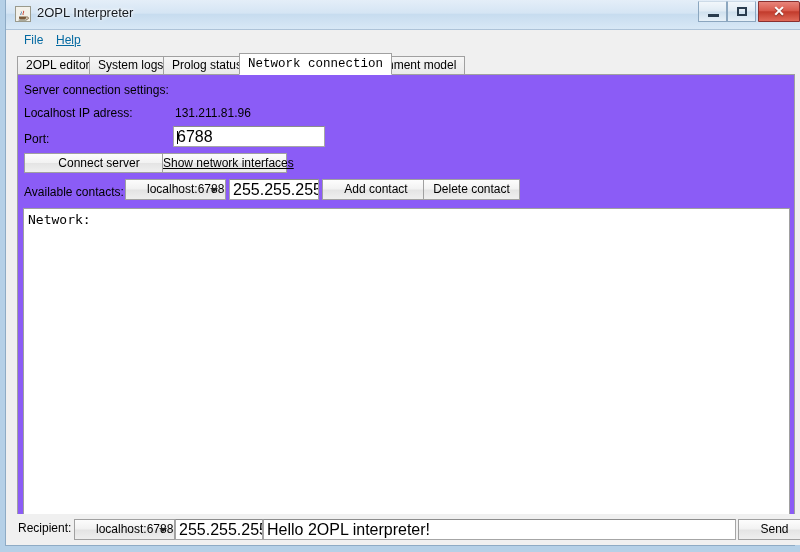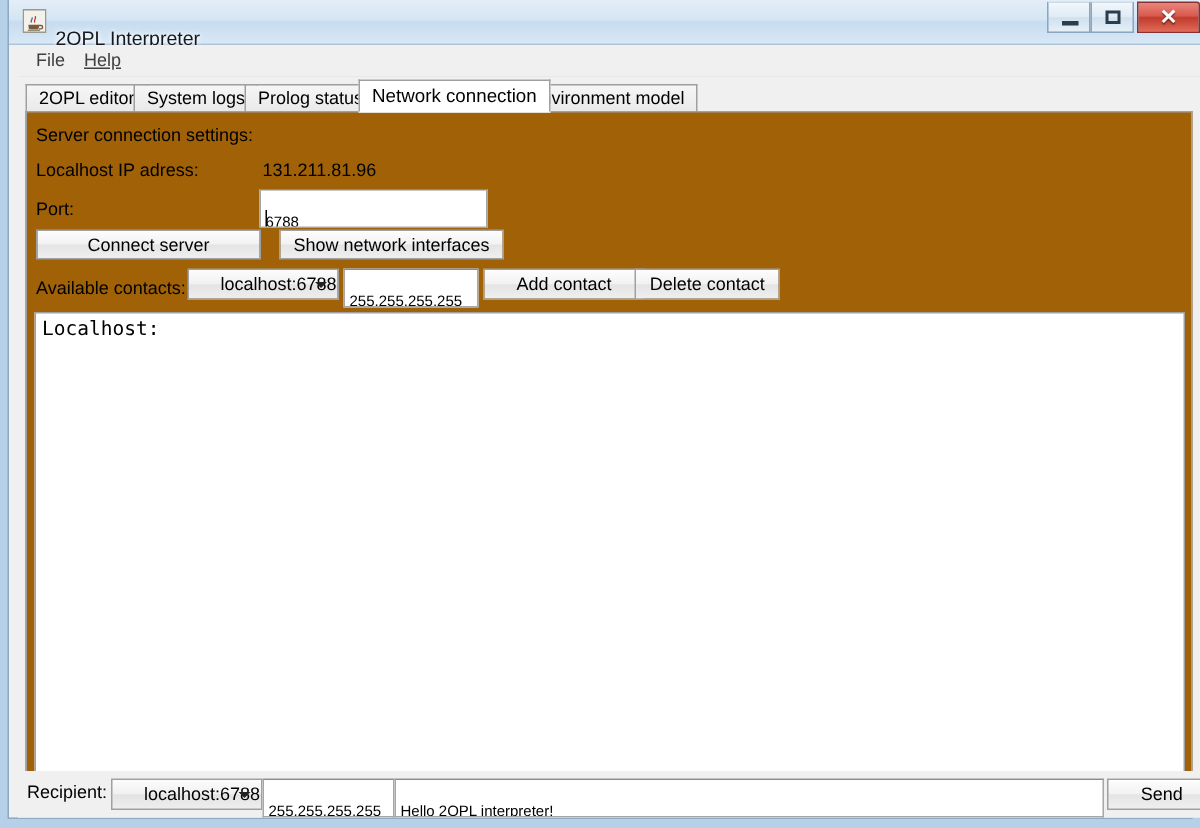--- a/index.html
+++ b/index.html
@@ -75,21 +75,20 @@
     height: 16px;
   }
   #title-text {
     position: absolute;
     left: 31px;
     top: 5px;
     font-size: 13px;
     color: #15191e;
     text-shadow: 0 0 3px #ffffff, 0 0 5px #ffffff;
     white-space: nowrap;
-    margin-top: 13px;
   }
 
   .winbtn {
     position: absolute;
     top: 1px;
     height: 21px;
     border: 1px solid #8ba6bf;
     border-top: 1px solid #cddbe8;
     box-sizing: border-box;
     cursor: default;
@@ -138,21 +137,21 @@
     top: 30px;
     width: 788px;
     height: 21px;
     background: #f0f0f0;
     border-bottom: 1px solid #d4d0c8;
   }
   .menu-item {
     position: absolute;
     top: 3px;
     font-size: 12px;
-    color: #404040;
+    color: #0369a1;
     padding: 0 4px;
     cursor: default;
   }
   #menu-file { left: 8px; }
   #menu-help { left: 40px; text-decoration: underline; }
 
   
   #content {
     position: absolute;
     left: 6px;
@@ -197,21 +196,21 @@
 
   #tabpanel {
     position: absolute;
     left: 5px;
     top: 23px;
     width: 778px;
     height: 467px;
     box-sizing: border-box;
     border: 1px solid #a0a0a0;
     border-top: 1px solid #a0a0a0;
-    background: #a16207;
+    background: #8b5cf6;
   }
 
   
   .lbl {
     position: absolute;
     font-size: 12px;
     color: #000;
     white-space: nowrap;
   }
   #lbl-settings { left: 6px; top: 8px; }
@@ -220,23 +219,23 @@
   #lbl-port     { left: 6px; top: 57px; }
   #lbl-contacts { left: 6px; top: 110px; }
   #lbl-recipient{ left: 6px; top: 7px; }
 
   .textfield {
     position: absolute;
     box-sizing: border-box;
     background: #ffffff;
     border: 1px solid #a6a6a6;
     border-top-color: #8c8c8c;
-    font-size: 10px;
-    color: #000;
-    padding: 12px 3px;
+    font-size: 16px;
+    color: #000;
+    padding: 0 3px;
     line-height: 18px;
     overflow: hidden;
     white-space: nowrap;
     cursor: text;
   }
   #port-field {
     left: 155px; top: 51px; width: 152px; height: 21px;
     line-height: 19px;
   }
   #port-caret {
@@ -255,21 +254,21 @@
     border: 1px solid #a0a0a0;
     font-size: 12px;
     color: #000;
     text-align: center;
     line-height: 18px;
     height: 20px;
     cursor: default;
     white-space: nowrap;
   }
   #btn-connect   { left: 6px;   top: 78px;  width: 150px; }
-  #btn-interfaces{ left: 168px; top: 78px;  width: 150px; }
+  #btn-interfaces{ left: 144px; top: 78px;  width: 125px; text-decoration: underline; }
   #btn-add       { left: 304px; top: 104px; width: 108px;  height: 21px; line-height: 19px; }
   #btn-delete    { left: 405px; top: 104px; width: 97px;  height: 21px; line-height: 19px; }
   #btn-send      { left: 726px; top: 5px;   width: 73px;  height: 21px; line-height: 19px; }
 
   .combo {
     position: absolute;
     box-sizing: border-box;
     background: linear-gradient(180deg,#fcfcfc 0%, #f1f1f1 48%, #e3e3e3 52%, #eeeeee 100%);
     border: 1px solid #a0a0a0;
     font-size: 12px;
@@ -362,21 +361,21 @@
     <div class="menu-item" id="menu-file">File</div>
     <div class="menu-item" id="menu-help">Help</div>
   </div>
 
   <div id="content">
 
     <div id="tabstrip">
       <div class="tab" style="left:0px;">2OPL editor</div>
       <div class="tab" style="left:72px;">System logs</div>
       <div class="tab" style="left:146px;">Prolog status</div>
-      <div class="tab active" style="left:222px;">Network connection</div>
+      <div class="tab active" style="left:222px;font-family:Liberation Mono, monospace;">Network connection</div>
       <div class="tab" style="left:327px;">Environment model</div>
     </div>
 
     <div id="tabpanel">
 
       <div class="lbl" id="lbl-settings">Server connection settings:</div>
 
       <div class="lbl" id="lbl-ip">Localhost IP adress:</div>
       <div class="lbl" id="val-ip">131.211.81.96</div>
 
@@ -392,21 +391,21 @@
         <span>localhost:6788</span>
         <span class="combo-arrow"></span>
       </div>
 
       <div class="textfield" id="field-mask">255.255.255.255</div>
 
       <div class="btn" id="btn-add">Add contact</div>
       <div class="btn" id="btn-delete">Delete contact</div>
 
       <div id="messages-area">
-        <div id="messages-text">Localhost:</div>
+        <div id="messages-text">Network:</div>
       </div>
 
     </div>
   </div>
 
   <div id="bottombar">
     <div class="lbl" id="lbl-recipient">Recipient:</div>
 
     <div class="combo" id="combo-recipient">
       <span>localhost:6788</span>

